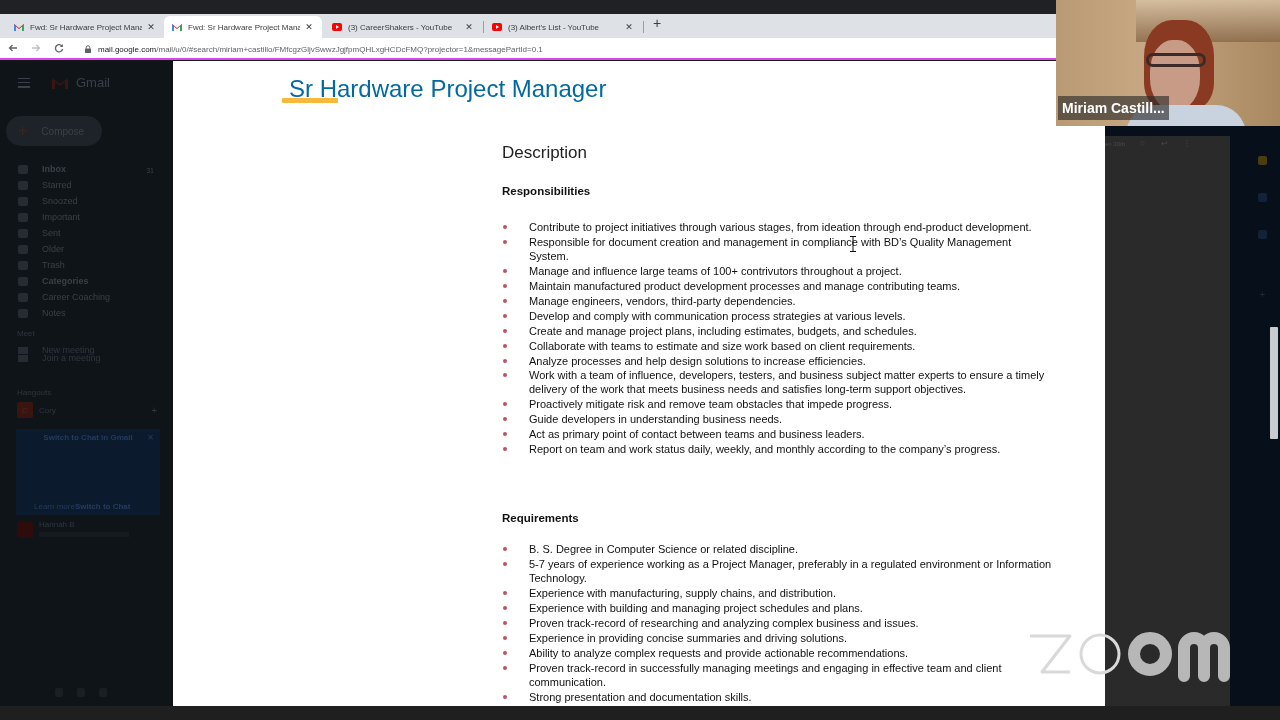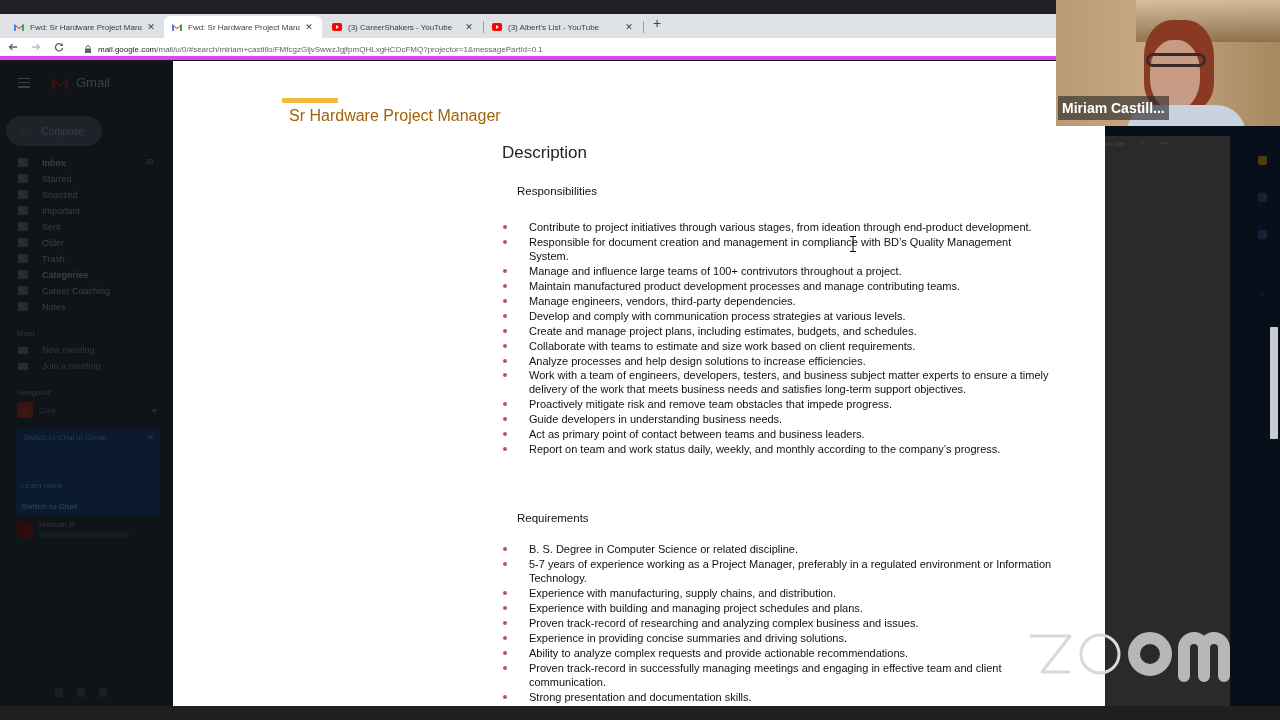--- a/index.html
+++ b/index.html
@@ -10,70 +10,70 @@
     .titlebar { position: absolute; left: 0; top: 0; width: 1056px; height: 14px; background: #202124; }
     .tabstrip { position: absolute; left: 0; top: 14px; width: 1056px; height: 24px; background: #dee1e6; }
     .tab { position: absolute; top: 2px; height: 22px; display: flex; align-items: center; padding: 0 8px; font-size: 8px; color: #3c4043; }
     .tab.active { background: #ffffff; border-radius: 6px 6px 0 0; }
     .tab .favicon { width: 10px; height: 10px; margin-right: 6px; flex-shrink: 0; display: flex; align-items: center; justify-content: center; }
     .tab .title { flex: 1; white-space: nowrap; overflow: hidden; }
     .tab .close { width: 10px; text-align: center; font-size: 9px; color: #3c4043; margin-left: 4px; }
     .tab-sep { position: absolute; top: 7px; width: 1px; height: 12px; background: #9aa0a6; }
     .newtab { position: absolute; left: 650px; top: 16px; width: 14px; height: 14px; font-size: 14px; line-height: 14px; color: #3c4043; text-align: center; }
 
-    .toolbar { position: absolute; left: 0; top: 38px; width: 1056px; height: 22px; background: #ffffff; border-bottom: 4px solid #d946ef; display: flex; align-items: center; }
+    .toolbar { position: absolute; left: 0; top: 38px; width: 1056px; height: 22px; background: #ffffff; border-bottom: 2px solid #d946ef; display: flex; align-items: center; }
     .navbtn { width: 20px; height: 20px; display: flex; align-items: center; justify-content: center; font-size: 12px; color: #5f6368; margin-left: 3px; }
     .navbtn.disabled { color: #bdc1c6; }
     .omnibox { position: absolute; left: 80px; top: 3px; width: 960px; height: 16px; display: flex; align-items: center; font-size: 8px; color: #202124; }
     .omnibox .lock { width: 8px; height: 8px; margin-right: 6px; margin-left: 4px; }
     .omnibox .host { color: #202124; }
     .omnibox .path { color: #5f6368; }
 
     
     .gmail-sidebar { position: absolute; left: 0; top: 61px; width: 173px; height: 645px; background: #0f1418; }
     .gm-logo { position: absolute; left: 18px; top: 14px; display: flex; align-items: center; }
     .gm-menu { width: 12px; height: 10px; display: flex; flex-direction: column; justify-content: space-between; margin-right: 22px; }
     .gm-menu span { display: block; height: 1.5px; background: #39404a; }
     .gm-logo .m { width: 16px; height: 12px; margin-right: 8px; }
     .gm-logo .word { color: #39404a; font-size: 13px; }
     .compose { position: absolute; left: 6px; top: 55px; width: 96px; height: 30px; border-radius: 15px; background: #1e2329; display: flex; align-items: center; padding-left: 12px; }
     .compose .plus { font-size: 16px; color: #3a2620; margin-right: 14px; }
     .compose .lbl { color: #39404a; font-size: 10px; }
     .nav-list { position: absolute; left: 0; top: 97px; width: 160px; }
-    .nav-item { height: 16px; display: flex; align-items: flex-start; padding-left: 18px; }
+    .nav-item { height: 16px; display: flex; align-items: flex-end; padding-left: 18px; }
     .nav-item .ico { width: 10px; height: 9px; background: #262c33; border-radius: 2px; margin-right: 14px; }
     .nav-item .lbl { flex: 1; color: #39404a; font-size: 9px; }
     .nav-item .cnt { color: #39404a; font-size: 7px; margin-right: 6px; }
     .section-lbl { position: absolute; left: 17px; color: #2f3640; font-size: 8px; }
     .meet-item { position: absolute; left: 18px; display: flex; align-items: center; }
     .meet-item .ico { width: 10px; height: 7px; background: #262c33; margin-right: 14px; }
     .meet-item .lbl { color: #2f3640; font-size: 9px; }
     .hang-user { position: absolute; left: 17px; top: 341px; width: 140px; display: flex; align-items: center; }
     .hang-user .av { width: 16px; height: 16px; background: #3a1510; border-radius: 2px; color: #4d2520; font-size: 8px; display: flex; align-items: center; justify-content: center; margin-right: 6px; }
     .hang-user .lbl { flex: 1; color: #2f3640; font-size: 8px; }
     .hang-user .add { color: #2f3640; font-size: 10px; }
     .chat-card { position: absolute; left: 16px; top: 368px; width: 144px; height: 86px; background: #0b1a2c; padding: 4px 7px; }
-    .chat-card .t { color: #253c5e; font-size: 8px; font-weight: normal; }
+    .chat-card .t { color: #253c5e; font-size: 8px; font-weight: bold; text-align: center; }
     .chat-card .d { color: #22385a; font-size: 8px; line-height: 11px; margin-top: 1px; width: 118px; }
     .chat-card .x { position: absolute; right: 6px; top: 4px; color: #253c5e; font-size: 8px; }
-    .chat-card .actions { position: absolute; left: 5px; bottom: 4px; display: flex; gap: 12px; font-size: 8px; color: #253c5e; flex-direction: column; }
+    .chat-card .actions { position: absolute; left: 18px; bottom: 4px; display: flex; font-size: 8px; color: #253c5e; }
     .chat-card .actions .strong { font-weight: bold; }
     .hang-user2 { position: absolute; left: 17px; top: 459px; width: 140px; display: flex; align-items: flex-start; }
     .hang-user2 .av { width: 16px; height: 16px; background: #2e0c0c; border-radius: 2px; margin-right: 6px; margin-top: 2px; }
     .hang-user2 .lbl { color: #2f3640; font-size: 8px; }
     .hang-user2 .sub { width: 90px; height: 5px; background: #161b20; margin-top: 3px; }
     .sb-bottom { position: absolute; left: 55px; top: 627px; display: flex; gap: 14px; }
     .sb-bottom div { width: 8px; height: 9px; background: #1a1f24; border-radius: 2px; }
 
     
     .doc { position: absolute; left: 173px; top: 61px; width: 932px; height: 645px; background: #ffffff; overflow: hidden; }
-    .doc-title { position: absolute; left: 116px; top: 14px; font-size: 16px; color: #a16207; margin-top: 32px; }
+    .doc-title { position: absolute; left: 116px; top: 14px; font-size: 24px; color: #0369a1; }
     .doc-underline { position: absolute; left: 109px; top: 37px; width: 56px; height: 5px; background: #f6b93b; border-radius: 1px; }
     .desc-h { position: absolute; left: 329px; top: 82px; font-size: 17px; color: #222222; }
-    .sec-h { position: absolute; left: 344px; font-size: 11.5px; font-weight: normal; color: #111111; }
+    .sec-h { position: absolute; left: 329px; font-size: 11.5px; font-weight: bold; color: #111111; }
     .blist { position: absolute; left: 329px; width: 550px; list-style: none; }
     .blist li { position: relative; padding-left: 27px; font-size: 11px; line-height: 14px; color: #111111; margin-bottom: 0.95px; }
     .blist li::before { content: ""; position: absolute; left: 1px; top: 5px; width: 4px; height: 4px; border-radius: 50%; background: #b85468; }
     .cursor { position: absolute; left: 677px; top: 175px; width: 6px; height: 16px; }
 
     
     .right-dim { position: absolute; left: 1105px; top: 126px; width: 175px; height: 580px; background: #07101a; }
     .right-dim .panel { position: absolute; left: 0; top: 10px; width: 125px; height: 570px; background: #2a2a2a; }
     .right-dim .hdr { position: absolute; left: 0; top: 14px; width: 125px; display: flex; align-items: center; font-size: 6px; color: #4a4a4a; }
     .right-dim .hdr .d { margin-right: 14px; }
@@ -236,21 +236,21 @@
           <span class="ico"></span>
           <span class="lbl">Notes</span>
         </div>
     </div>
 
     <div class="section-lbl" style="top:268px;">Meet</div>
     <div class="meet-item" style="top:284px;">
         <span class="ico"></span>
         <span class="lbl">New meeting</span>
       </div>
-    <div class="meet-item" style="top:300px;text-align:center;">
+    <div class="meet-item" style="top:292px;text-align:center;">
         <span class="ico"></span>
         <span class="lbl">Join a meeting</span>
       </div>
 
     <div class="section-lbl" style="top:327px;">Hangouts</div>
     <div class="hang-user">
       <span class="av">C</span>
       <span class="lbl">Cory</span>
       <span class="add">+</span>
     </div>
@@ -285,21 +285,21 @@
     <ul class="blist" style="top:159px;">
       <li>Contribute to project initiatives through various stages, from ideation through end-product development.</li>
       <li>Responsible for document creation and management in compliance with BD’s Quality Management System.</li>
       <li>Manage and influence large teams of 100+ contrivutors throughout a project.</li>
       <li>Maintain manufactured product development processes and manage contributing teams.</li>
       <li>Manage engineers, vendors, third-party dependencies.</li>
       <li>Develop and comply with communication process strategies at various levels.</li>
       <li>Create and manage project plans, including estimates, budgets, and schedules.</li>
       <li>Collaborate with teams to estimate and size work based on client requirements.</li>
       <li>Analyze processes and help design solutions to increase efficiencies.</li>
-      <li>Work with a team of engineers, developers, testers, and business subject matter experts to ensure a timely delivery of the work that meets business needs and satisfies long-term support objectives.</li>
+      <li>Work with a team of influence, developers, testers, and business subject matter experts to ensure a timely delivery of the work that meets business needs and satisfies long-term support objectives.</li>
       <li>Proactively mitigate risk and remove team obstacles that impede progress.</li>
       <li>Guide developers in understanding business needs.</li>
       <li>Act as primary point of contact between teams and business leaders.</li>
       <li>Report on team and work status daily, weekly, and monthly according to the company’s progress.</li>
     </ul>
 
     <div class="sec-h" style="top:451px;">Requirements</div>
     <ul class="blist" style="top:481px;">
       <li>B. S. Degree in Computer Science or related discipline.</li>
       <li>5-7 years of experience working as a Project Manager, preferably in a regulated environment or Information Technology.</li>

